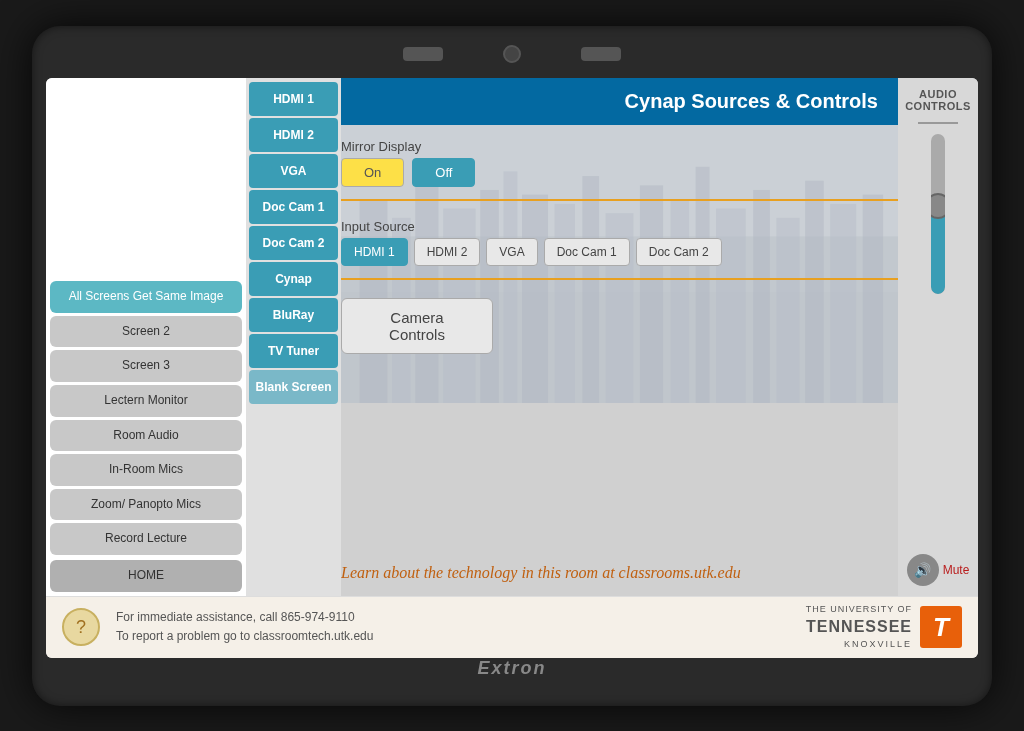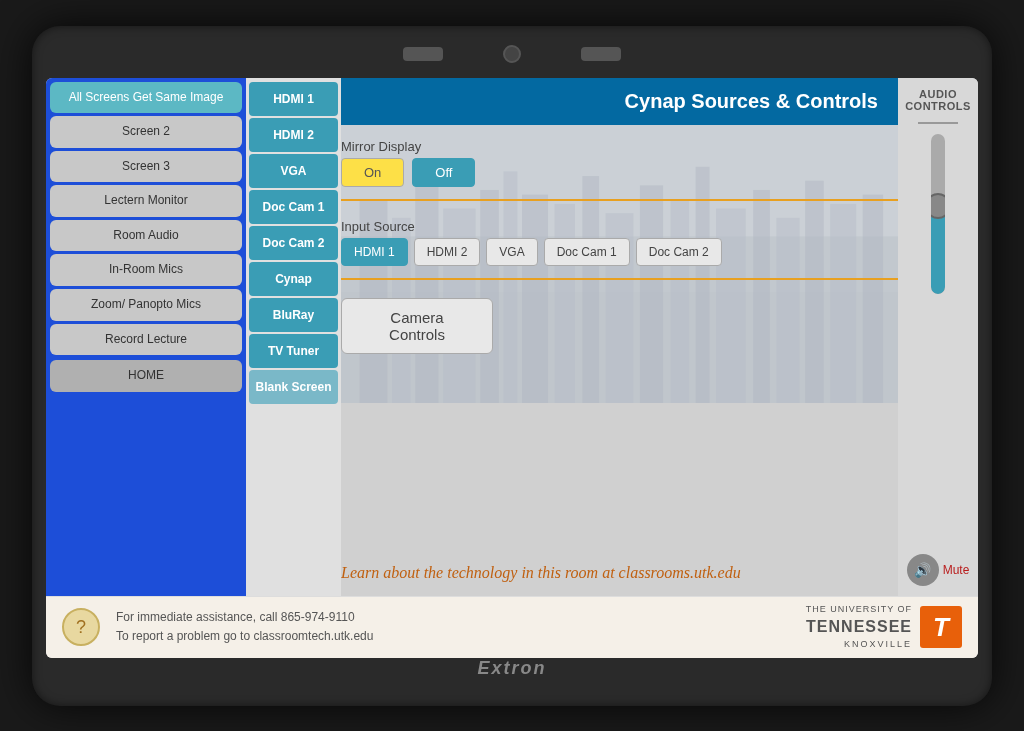--- a/index.html
+++ b/index.html
@@ -65,26 +65,27 @@
 
     .screen-content {
       display: flex;
       flex: 1;
       overflow: hidden;
     }
 
     
     .sidebar {
       width: 200px;
-      background: #1d4ed8;
+      background: #ffffff;
       display: flex;
       flex-direction: column;
       gap: 3px;
       padding: 4px;
       flex-shrink: 0;
+      justify-content: flex-end;
     }
 
     .sidebar-btn {
       background: #c8c8c8;
       border: none;
       border-radius: 6px;
       padding: 8px 6px;
       font-size: 12px;
       color: #333;
       cursor: pointer;

